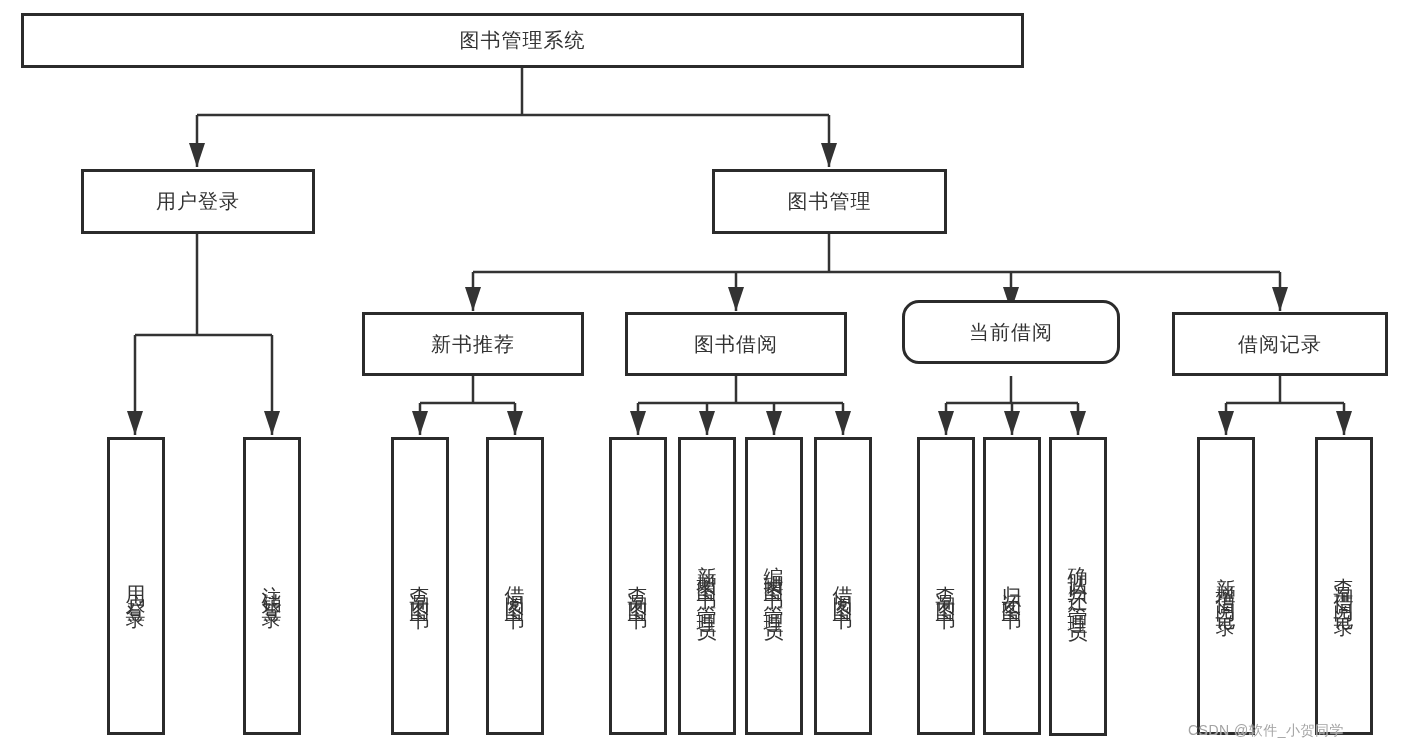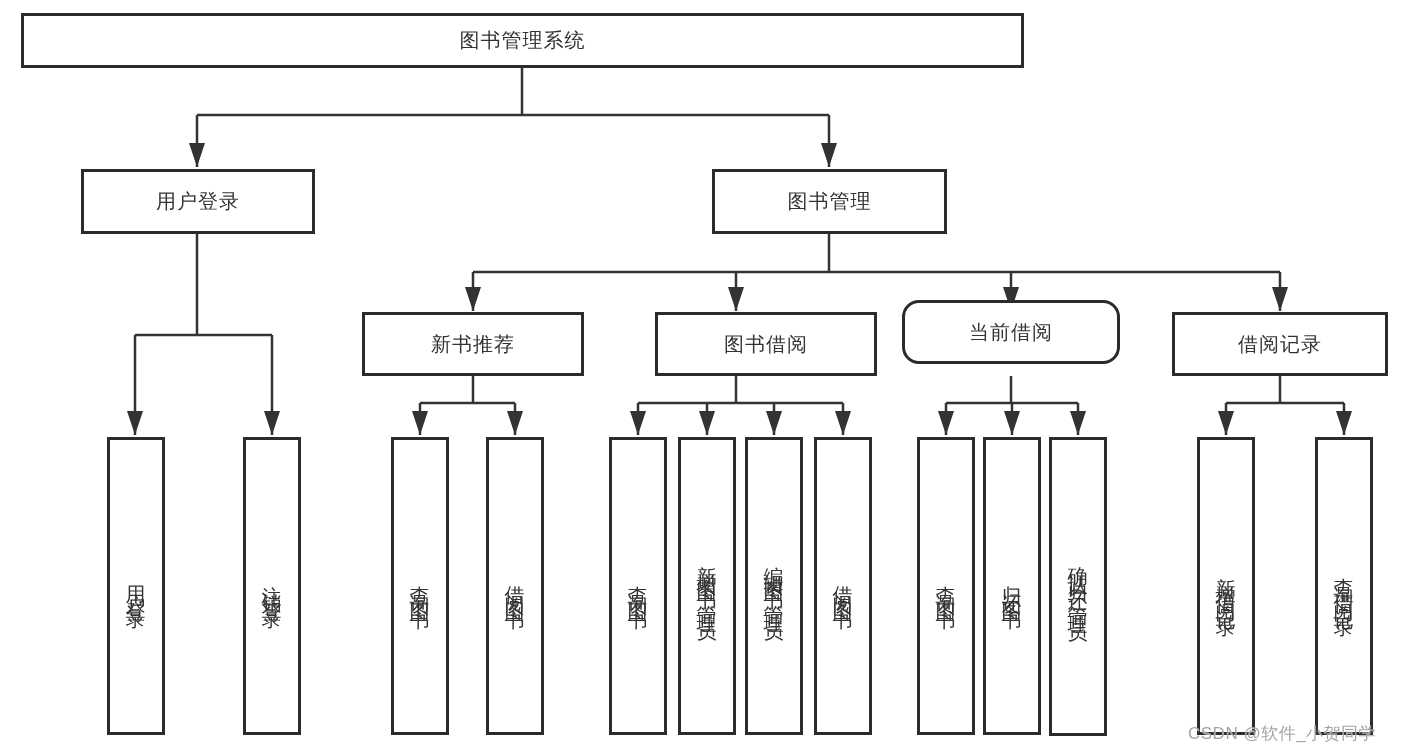--- a/index.html
+++ b/index.html
@@ -37,21 +37,21 @@
     font-size:20px;
     letter-spacing:8px;
     line-height:1;
     color:#333333;
   }
   .watermark{
     position:absolute;
     left:1188px;
     top:722px;
     width:210px;
-    font-size:17px;
+    font-size:14px;
     letter-spacing:0.5px;
     color:rgba(158,158,158,0.95);
     text-shadow:0 1px 1px rgba(255,255,255,0.8);
     white-space:nowrap;
     z-index:5;
   }
 </style>
 </head>
 <body>
 
@@ -109,21 +109,21 @@
       <path d="M1344,403 V435" marker-end="url(#tri)"></path>
     </g>
   </svg>
 
   <div class="node h-node" style="left:21px;top:13px;width:1003px;height:55px;">图书管理系统</div>
 
   <div class="node h-node" style="left:81px;top:169px;width:234px;height:65px;">用户登录</div>
   <div class="node h-node" style="left:362px;top:312px;width:222px;height:64px;">新书推荐</div>
 
   <div class="node h-node" style="left:712px;top:169px;width:235px;height:65px;">图书管理</div>
-  <div class="node h-node" style="left:655px;top:312px;width:222px;height:64px;">图书借阅</div>
+  <div class="node h-node" style="left:625px;top:312px;width:222px;height:64px;">图书借阅</div>
   <div class="node h-node" style="left:902px;top:300px;width:218px;height:64px;border-radius:17px;">当前借阅</div>
   <div class="node h-node" style="left:1172px;top:312px;width:216px;height:64px;">借阅记录</div>
 
   <div class="node v-node" style="left:107px;top:437px;width:58px;height:298px;">
     <span>用户登录</span>
   </div>
   <div class="node v-node" style="left:243px;top:437px;width:58px;height:298px;">
     <span>注销登录</span>
   </div>
 

